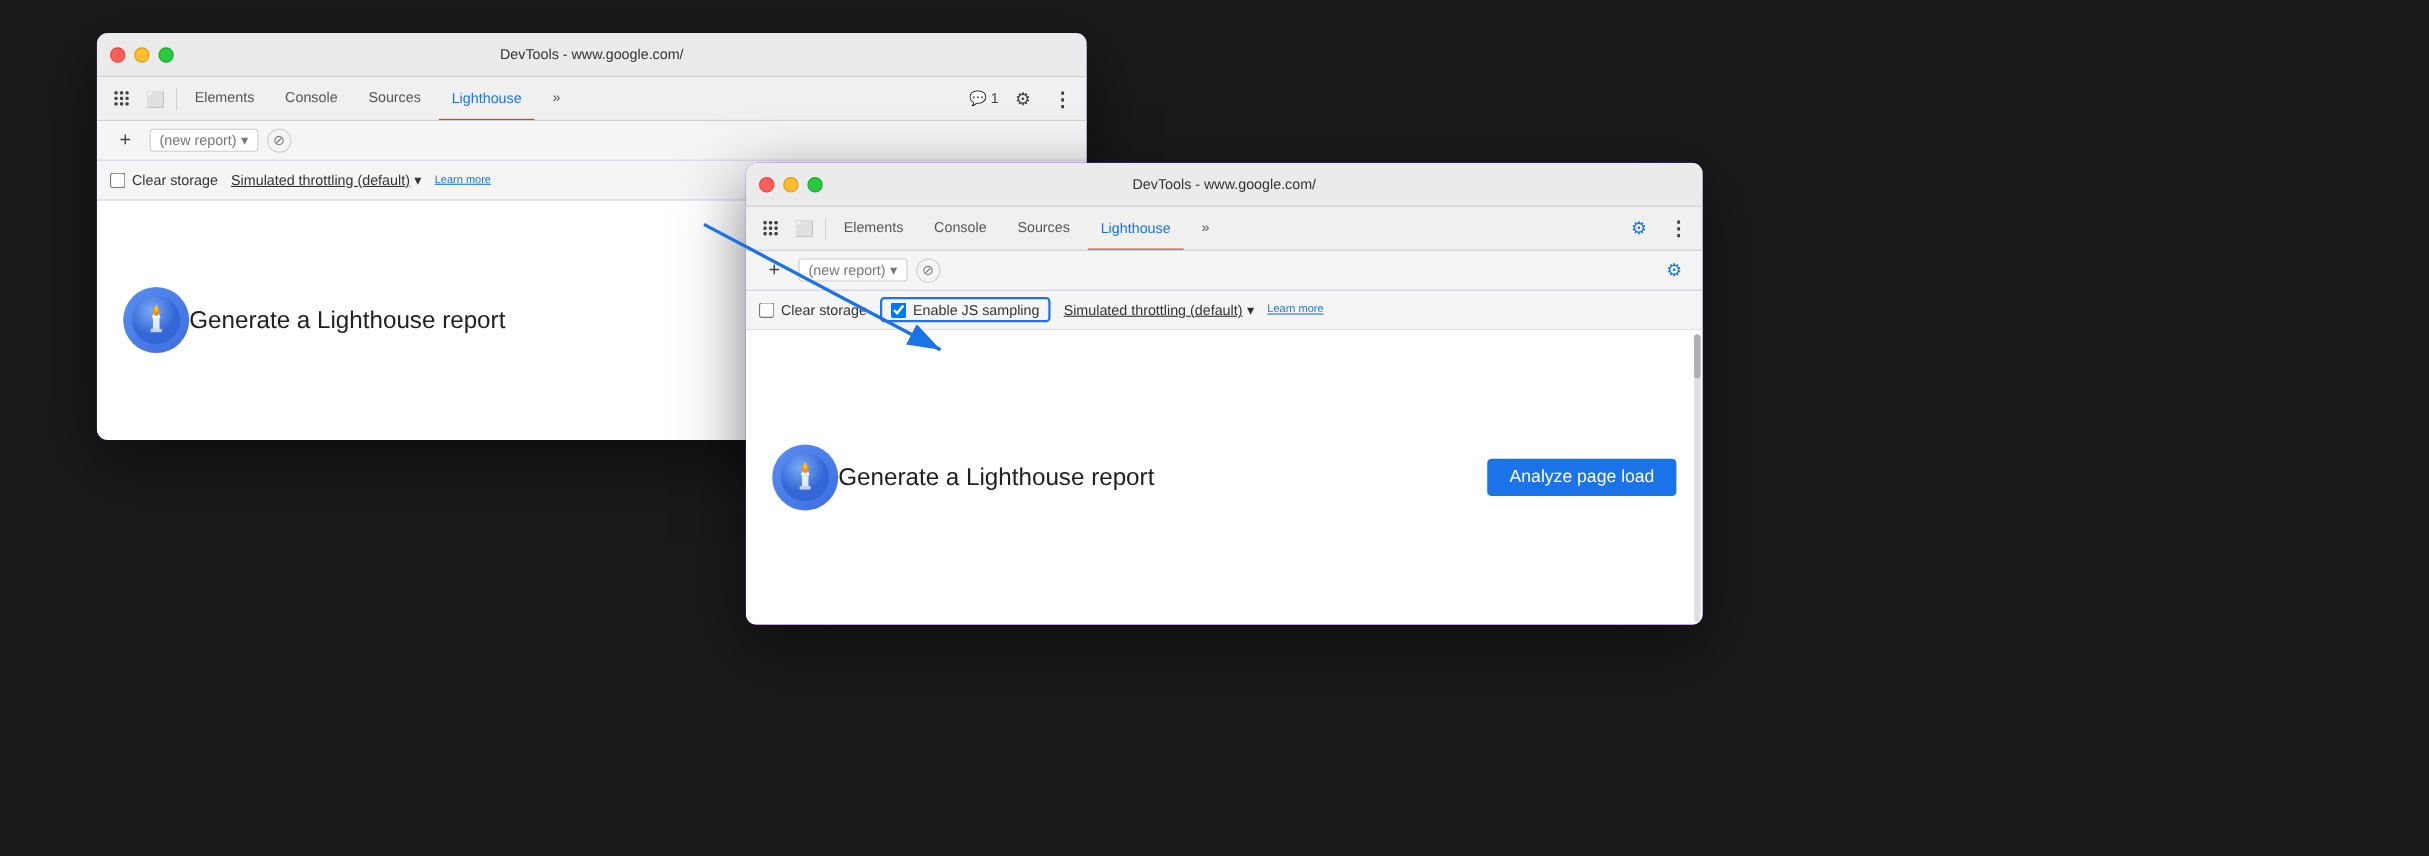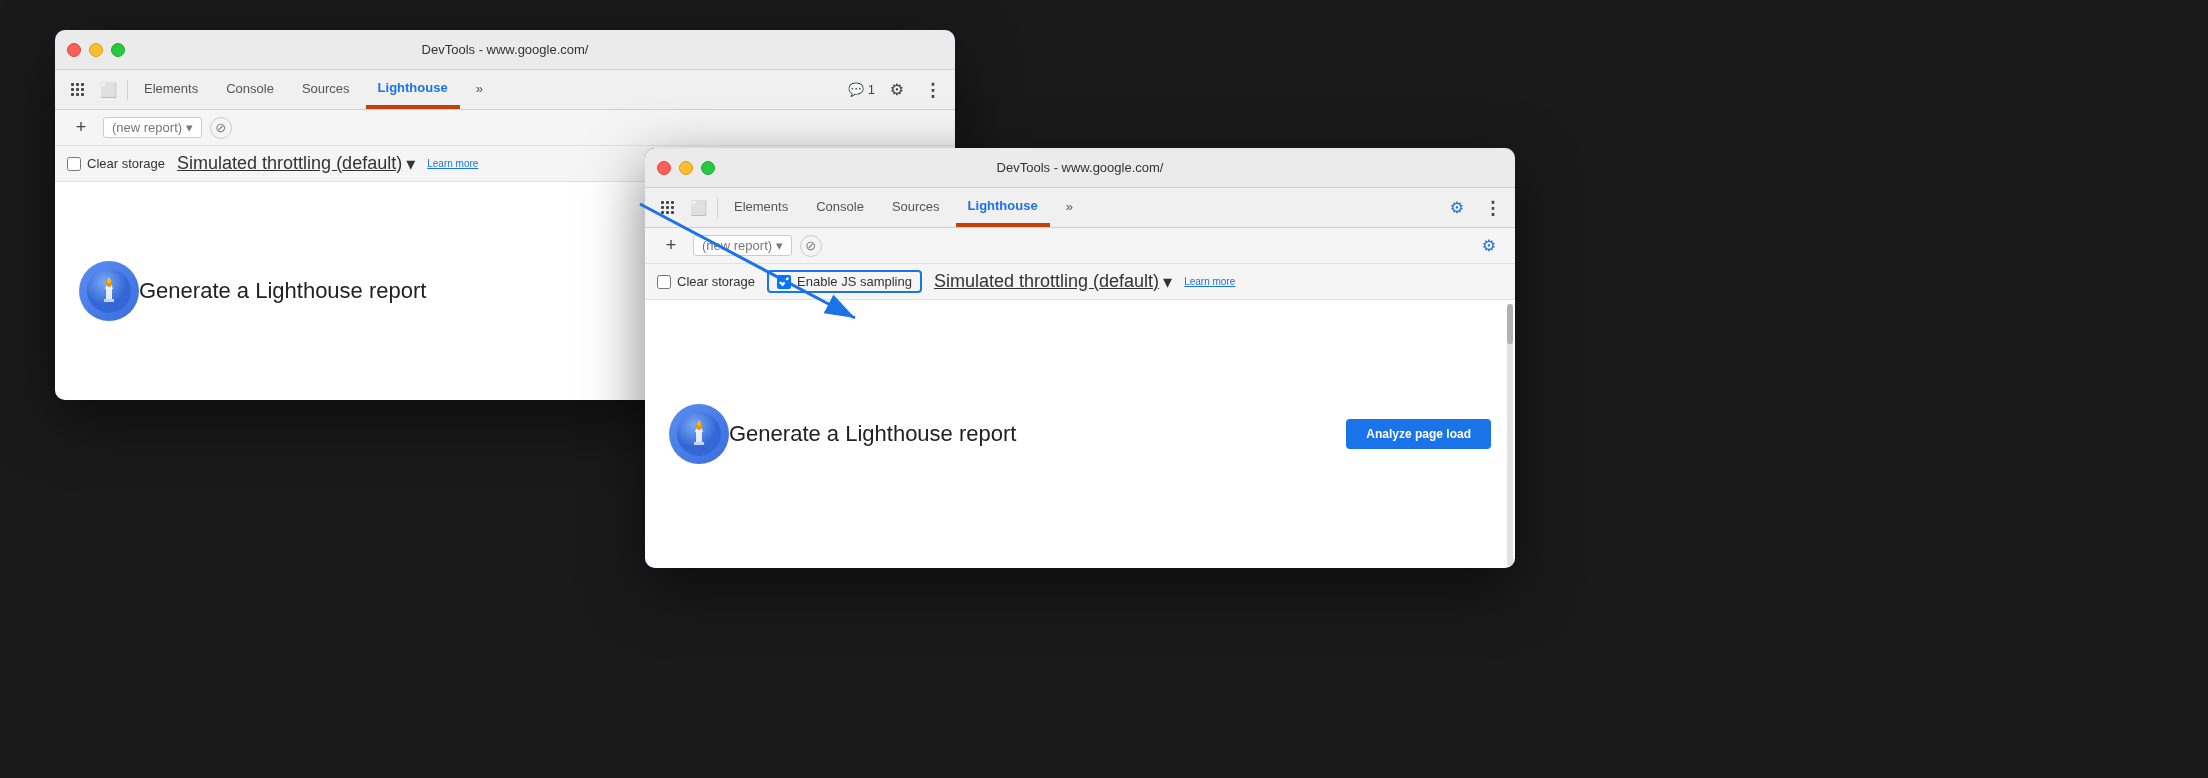--- a/index.html
+++ b/index.html
@@ -12,20 +12,21 @@
       overflow: hidden;
     }
 
     
     .devtools-window {
       position: absolute;
       background: #6d28d9;
       border-radius: 10px;
       box-shadow: 0 20px 60px rgba(0,0,0,0.5);
       overflow: hidden;
+      margin-left: 33px;
     }
 
     
     .window-back {
       left: 55px;
       top: 30px;
       width: 900px;
       height: 370px;
     }
 
@@ -100,22 +101,22 @@
       font-size: 13px;
       color: #555;
       cursor: pointer;
       height: 100%;
       display: flex;
       align-items: center;
       border-bottom: 2px solid transparent;
     }
     .tab.active {
       color: #1a73e8;
-      border-bottom: 4px solid #c2410c;
-      font-weight: 700;
+      border-bottom: 1px solid #c2410c;
+      font-weight: 400;
     }
 
     .toolbar-right {
       margin-left: auto;
       display: flex;
       align-items: center;
       gap: 8px;
     }
 
     .chat-badge {
@@ -187,21 +188,21 @@
     .checkbox-label input[type="checkbox"] {
       width: 14px;
       height: 14px;
       cursor: pointer;
     }
 
     .throttle-select {
       display: flex;
       align-items: flex-start;
       gap: 4px;
-      font-size: 18px;
+      font-size: 13px;
       color: #333;
       cursor: pointer;
       background: none;
       border: none;
     }
 
     .learn-more-link {
       font-size: 10px;
       color: #1a73e8;
       text-decoration: underline;
@@ -235,22 +236,22 @@
       color: #202124;
       flex: 1;
     }
 
     .analyze-btn {
       background: #1a73e8;
       color: white;
       border: none;
       border-radius: 4px;
       padding: 8px 20px;
-      font-size: 12px;
-      font-weight: 700;
+      font-size: 16px;
+      font-weight: 400;
       cursor: pointer;
       white-space: nowrap;
     }
 
     
     .arrow-overlay {
       position: absolute;
       top: 0;
       left: 0;
       width: 2208px;

